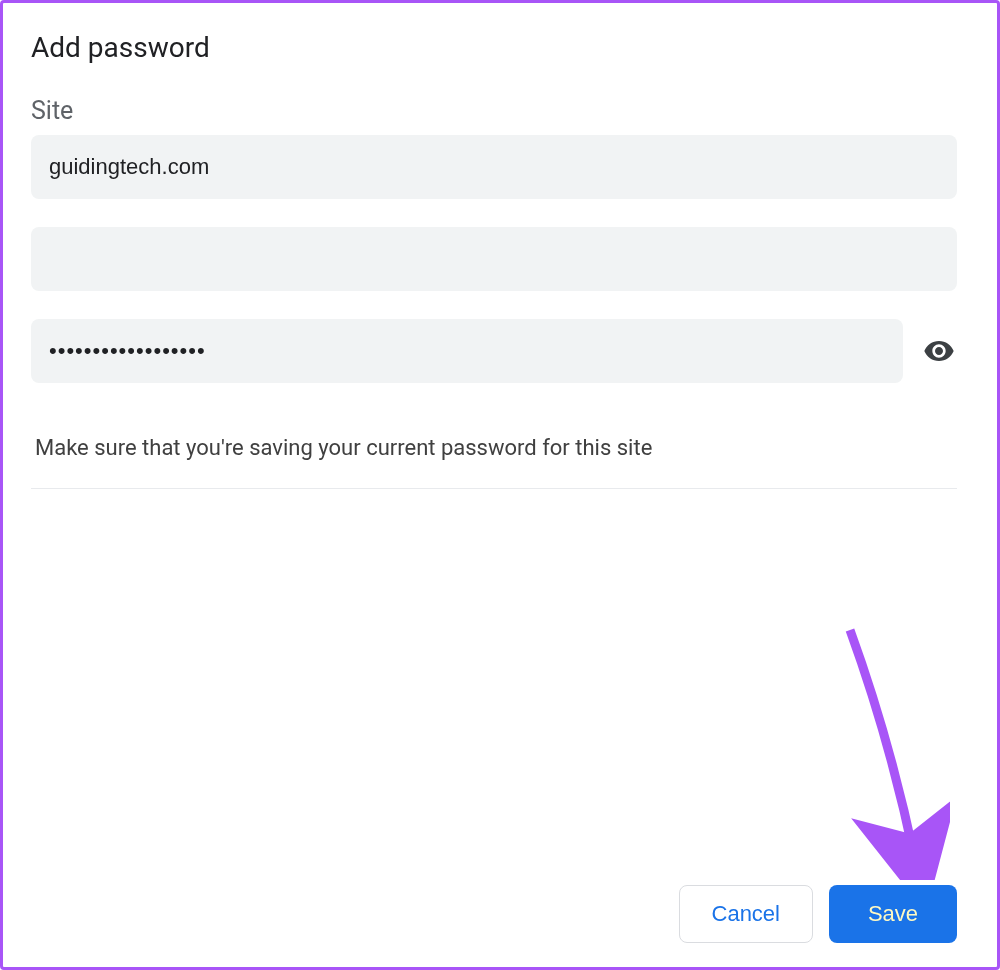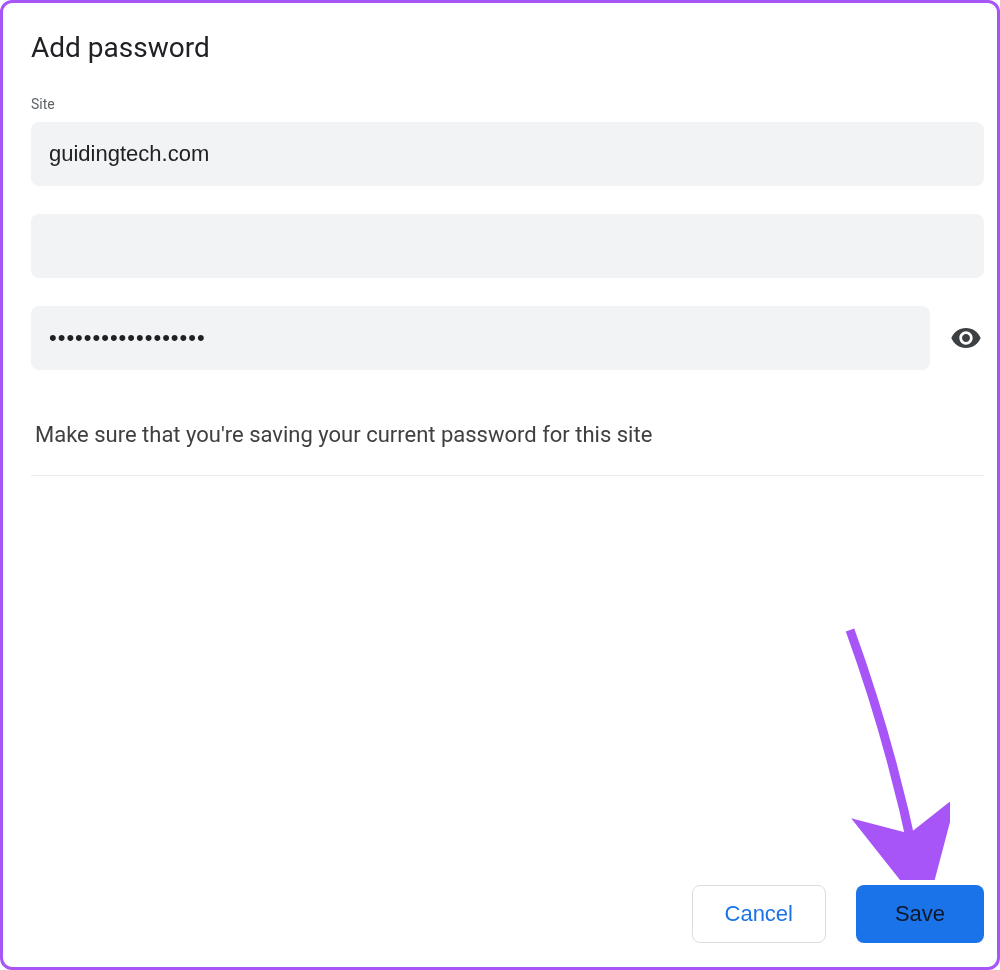--- a/index.html
+++ b/index.html
@@ -9,39 +9,39 @@
     }
     body {
       font-family: -apple-system, BlinkMacSystemFont, "Segoe UI", Roboto, Arial, sans-serif;
       background: #fff;
       width: 1000px;
       height: 970px;
       position: relative;
     }
     .dialog {
       border: 3px solid #a855f7;
-      border-radius: 12px;
+      border-radius: 4px;
       width: 1000px;
       height: 970px;
-      padding: 28px 13px 24px 28px;
+      padding: 28px 40px 24px 28px;
       display: flex;
       flex-direction: column;
       background: #fff;
     }
     .dialog-title {
       font-size: 28px;
       font-weight: 400;
       color: #202124;
       margin-bottom: 32px;
     }
     .field-group {
       margin-bottom: 28px;
     }
     .field-label {
-      font-size: 14px;
+      font-size: 25px;
       color: #5f6368;
       margin-bottom: 10px;
       display: block;
     }
     .field-input {
       width: 100%;
       height: 64px;
       border: none;
       border-radius: 8px;
       background: #f1f3f4;
@@ -96,21 +96,21 @@
       font-size: 20px;
       color: #202124;
       outline: none;
       resize: none;
       font-family: inherit;
     }
     .button-row {
       margin-top: auto;
       display: flex;
       justify-content: flex-end;
-      gap: 30px;
+      gap: 16px;
       padding-top: 20px;
     }
     .btn {
       height: 58px;
       padding: 0 32px;
       border-radius: 8px;
       font-size: 22px;
       font-weight: 500;
       cursor: pointer;
       border: none;
@@ -119,21 +119,21 @@
       justify-content: center;
     }
     .btn-cancel {
       background: #fff;
       color: #1a73e8;
       border: 1px solid #dadce0;
       min-width: 128px;
     }
     .btn-save {
       background: #1a73e8;
-      color: #0f172a;
+      color: #fef9c3;
       min-width: 128px;
     }
     .annotation-arrow {
       position: absolute;
       pointer-events: none;
     }
   </style>
 </head>
 <body>
 

